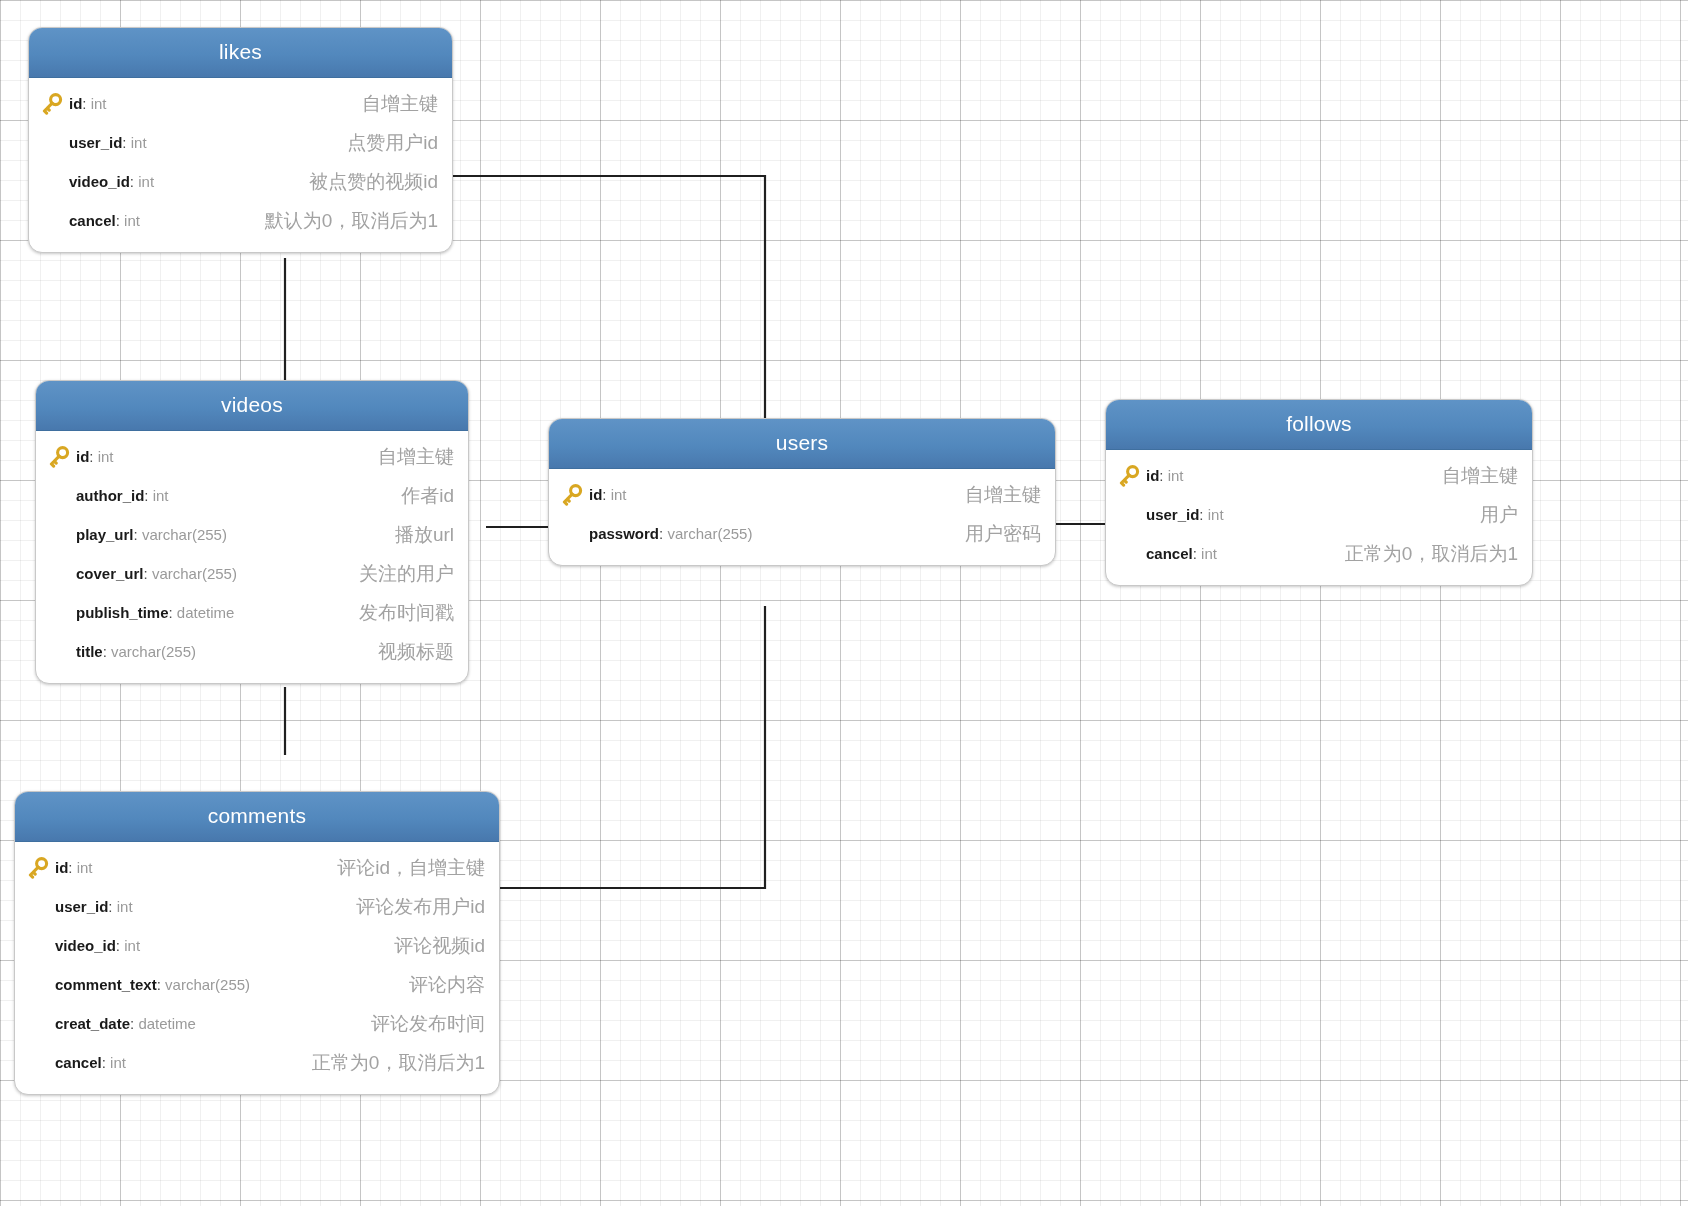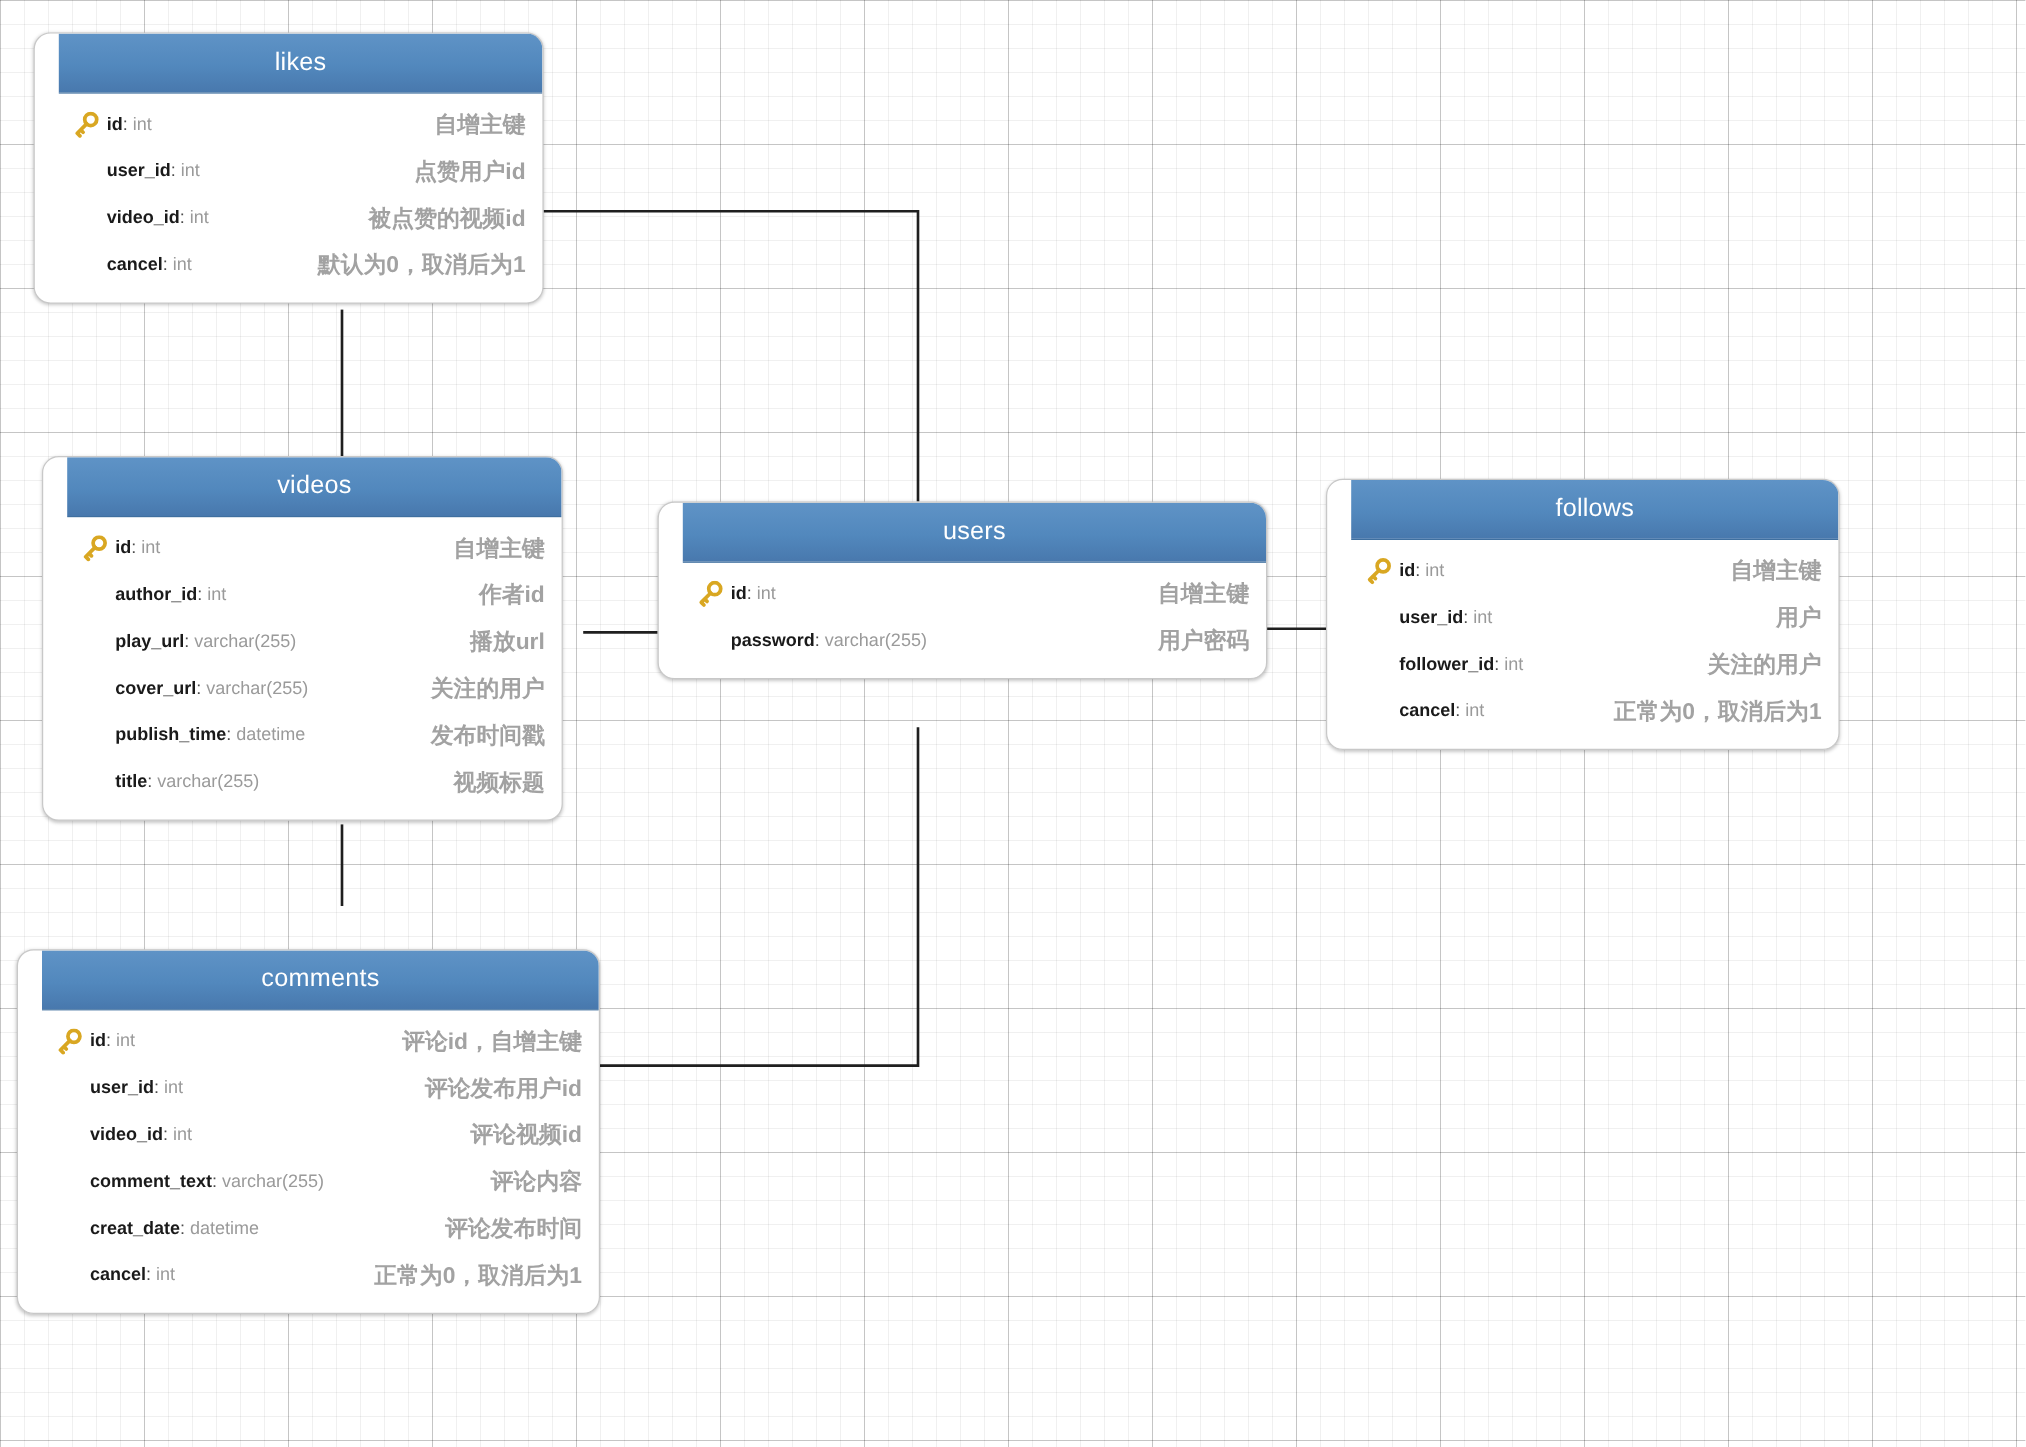--- a/index.html
+++ b/index.html
@@ -35,21 +35,20 @@
   }
 
   .entity {
     position: absolute;
     background: #ffffff;
     border: 1px solid #c8c8c8;
     border-radius: 14px;
     box-shadow: 0 1px 3px rgba(0,0,0,0.22);
     overflow: hidden;
     box-sizing: border-box;
-    padding-left: 20px;
   }
   .entity-header {
     background: linear-gradient(to bottom, #5f93c6 0%, #5288bd 55%, #4878ad 100%);
     color: #ffffff;
     text-align: center;
     font-size: 21px;
     font-weight: 400;
     letter-spacing: 0.2px;
     padding: 12px 0 13px 0;
     border-bottom: 1px solid #3f6f9f;
@@ -91,21 +90,20 @@
     color: #9a9a9a;
     font-weight: normal;
   }
   .field-comment {
     margin-left: auto;
     padding-left: 16px;
     font-size: 19px;
     color: #a2a2a2;
     text-align: right;
     flex: 0 0 auto;
-    font-weight: bold;
   }
 </style>
 </head>
 <body>
 
 <div id="canvas">
 
   <svg id="connectors" viewBox="0 0 1688 1206" width="1688" height="1206" xmlns="http://www.w3.org/2000/svg">
       <path d="M 453 176 L 765 176 L 765 418" fill="none" stroke="#1f1f1f" stroke-width="2.2"></path>
       <path d="M 285 258 L 285 380" fill="none" stroke="#1f1f1f" stroke-width="2.2"></path>
@@ -260,27 +258,20 @@
           <div class="field-row">
     <span class="key-slot"></span>
     <span class="field-main">
       <span class="field-name">user_id</span><span class="field-sep">: </span><span class="field-type">int</span>
     </span>
     <span class="field-comment">用户</span>
   </div>
           <div class="field-row">
     <span class="key-slot"></span>
     <span class="field-main">
-      <span class="field-name">follower_id</span><span class="field-sep">: </span><span class="field-type">int</span>
-    </span>
-    <span class="field-comment">关注的用户</span>
-  </div>
-          <div class="field-row">
-    <span class="key-slot"></span>
-    <span class="field-main">
       <span class="field-name">cancel</span><span class="field-sep">: </span><span class="field-type">int</span>
     </span>
     <span class="field-comment">正常为0，取消后为1</span>
   </div>
         </div>
   </div>
       <div class="entity" style="left: 14px; top: 755px; width: 486px; margin-top: 36px;">
     <div class="entity-header">comments</div>
     <div class="entity-body">
           <div class="field-row">

